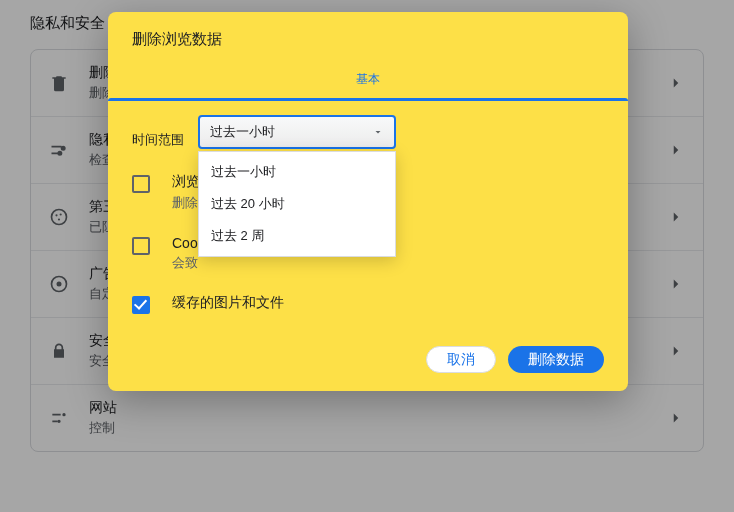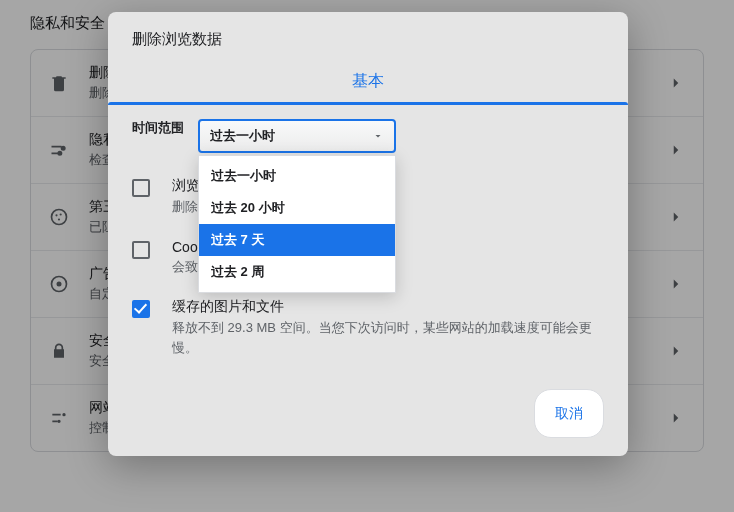--- a/index.html
+++ b/index.html
@@ -10,48 +10,48 @@
 .settings-card { border: 1px solid #dadce0; border-radius: 8px; background: #fff; }
 .settings-row { display: flex; align-items: center; padding: 14px 18px; position: relative; }
 .settings-row + .settings-row { border-top: 1px solid #e8eaed; }
 .row-icon { width: 20px; height: 20px; margin-right: 20px; color: #5f6368; flex: 0 0 20px; }
 .row-texts { flex: 1; }
 .row-title { font-size: 14px; color: #202124; }
 .row-sub { font-size: 13px; color: #5f6368; margin-top: 2px; }
 .row-chevron { color: #5f6368; }
 
 .overlay { position: absolute; inset: 0; background: rgba(0,0,0,0.35); }
-.dialog { position: absolute; left: 108px; top: 12px; width: 520px; background: #e5e5e5; border-radius: 8px; box-shadow: 0 10px 40px rgba(0,0,0,0.3); padding-bottom: 18px; }
+.dialog { position: absolute; left: 108px; top: 12px; width: 520px; background: #fde047; border-radius: 8px; box-shadow: 0 10px 40px rgba(0,0,0,0.3); padding-bottom: 18px; }
 .dialog-title { font-size: 15px; color: #202124; padding: 18px 24px 12px; }
 .tabs { display: flex; border-bottom: 1px solid #dadce0; }
-.tab { flex: 1; text-align: center; padding: 10px 0 12px; font-size: 16px; color: #5f6368; cursor: pointer; position: relative; }
+.tab { flex: 1; text-align: center; padding: 10px 0 12px; font-size: 12px; color: #5f6368; cursor: pointer; position: relative; }
 .tab.active { color: #1a73e8; font-weight: 500; }
 .tab.active::after { content: ""; position: absolute; left: 0; right: 0; bottom: -1px; height: 3px; background: #1a73e8; border-radius: 3px 3px 0 0; }
 
 .dialog-body { padding: 14px 24px 8px; }
-.field-row { display: flex; align-items: flex-start; margin-bottom: 16px; font-weight: bold; }
+.field-row { display: flex; align-items: flex-end; margin-bottom: 16px; }
 .field-label { width: 66px; font-size: 13px; color: #202124; }
 .select-wrap { position: relative; flex: 0 0 198px; }
 .select-box { width: 198px; height: 34px; border: 2px solid #1a73e8; border-radius: 4px; background: linear-gradient(#f8f9fa,#ececec); display: flex; align-items: center; padding: 0 10px; font-size: 13px; color: #202124; cursor: pointer; }
 .select-caret { margin-left: auto; color: #5f6368; }
 
 .dropdown { position: absolute; left: 0; top: 36px; width: 198px; background: #fff; border: 1px solid #dadce0; box-shadow: 0 4px 16px rgba(0,0,0,0.18); z-index: 20; padding: 4px 0; }
 .dropdown-item { padding: 7px 12px; font-size: 13px; color: #202124; cursor: pointer; }
 .dropdown-item.highlight { background: #1a73e8; color: #fff; }
 
 .check-row { display: flex; padding: 8px 0 14px; }
 .checkbox { width: 18px; height: 18px; border: 2px solid #5f6368; border-radius: 2px; margin-right: 22px; margin-top: 2px; flex: 0 0 18px; position: relative; cursor: pointer; }
 .checkbox.checked { background: #1a73e8; border-color: #1a73e8; }
 .checkbox.checked::after { content: ""; position: absolute; left: 3px; top: -1px; width: 5px; height: 10px; border: solid #fff; border-width: 0 2px 2px 0; transform: rotate(42deg); }
 .check-texts { flex: 1; }
 .check-title { font-size: 14px; color: #202124; }
 .check-sub { font-size: 13px; color: #5f6368; margin-top: 2px; line-height: 1.5; }
 
 .dialog-actions { display: flex; justify-content: flex-end; gap: 12px; padding: 10px 24px 0; }
-.btn { height: 49px; padding: 0 20px; border-radius: 17px; font-size: 14px; cursor: pointer; display: inline-flex; align-items: center; justify-content: center; border: none; }
+.btn { height: 27px; padding: 0 20px; border-radius: 17px; font-size: 14px; cursor: pointer; display: inline-flex; align-items: center; justify-content: center; border: none; }
 .btn-cancel { background: #fff; border: 1px solid #dadce0; color: #1a73e8; }
 .btn-primary { background: #1a73e8; color: #fff; }
 
 svg { display: block; }
 </style>
 </head>
 <body>
 
 <div class="page-bg">
   <div class="page-title">隐私和安全</div>
@@ -174,21 +174,20 @@
           <span>过去一小时</span>
           <span class="select-caret">
               <svg viewBox="0 0 24 24" width="12" height="12" fill="currentColor">
                 <path d="M7 10l5 5 5-5z"></path>
               </svg>
             </span>
         </div>
         <div class="dropdown">
           <div class="dropdown-item">过去一小时</div>
           <div class="dropdown-item">过去 20 小时</div>
-          <div class="dropdown-item highlight">过去 7 天</div>
           <div class="dropdown-item">过去 2 周</div>
         </div>
       </div>
     </div>
 
     <div class="check-row">
       <div class="checkbox"></div>
       <div class="check-texts">
         <div class="check-title">浏览</div>
         <div class="check-sub">删除</div>
@@ -198,20 +197,20 @@
       <div class="checkbox"></div>
       <div class="check-texts">
         <div class="check-title">Cook</div>
         <div class="check-sub">会致</div>
       </div>
     </div>
     <div class="check-row">
       <div class="checkbox checked"></div>
       <div class="check-texts">
         <div class="check-title">缓存的图片和文件</div>
-        <div class="check-sub">释放不到 29.3 MB 空间。当您下次访问时，某些网站的加载速度可能会更慢。</div>
       </div>
     </div>
   </div>
   <div class="dialog-actions">
     <button class="btn btn-cancel">取消</button>
+    <button class="btn btn-primary">删除数据</button>
   </div>
 </div>
 
 </body></html>

